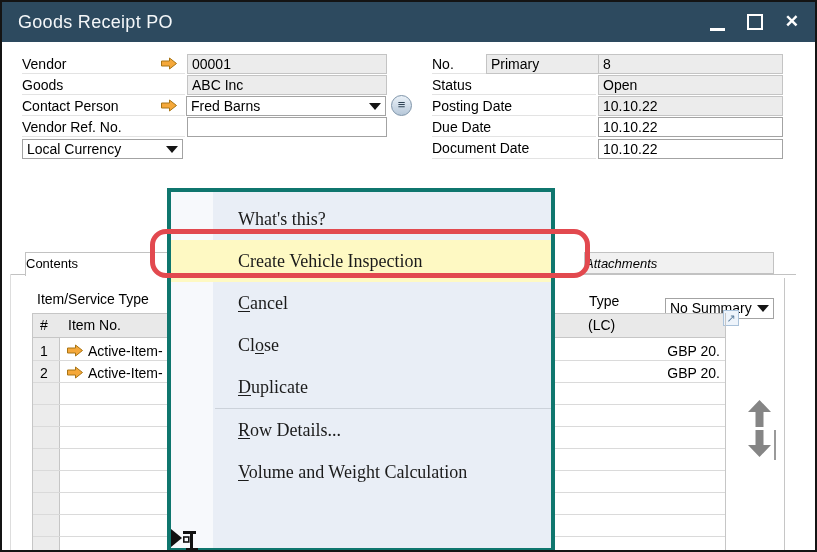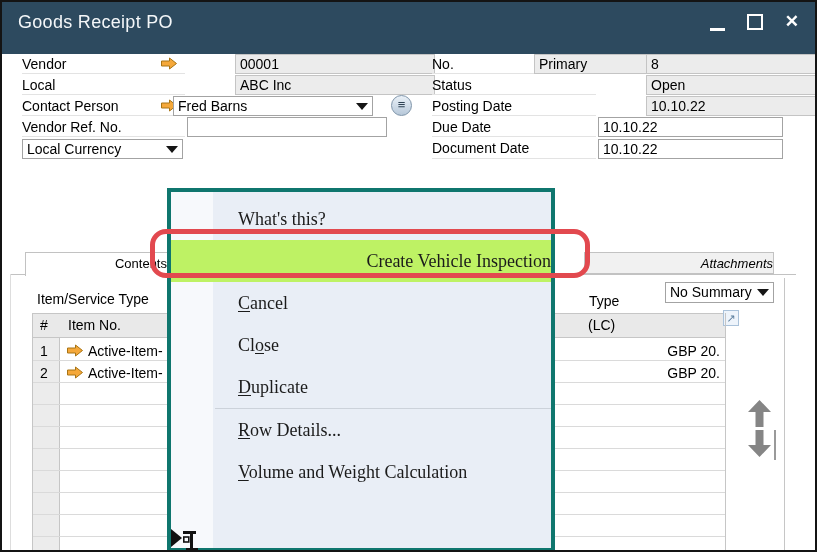--- a/index.html
+++ b/index.html
@@ -2,44 +2,44 @@
 <html><head>
 <meta charset="utf-8">
 <style>
   html,body{margin:0;padding:0;background:#888;}
   .window{
     position:relative;width:817px;height:552px;box-sizing:border-box;
     border:2px solid #141414;background:#fff;overflow:hidden;
     font-family:"Liberation Sans",sans-serif;color:#000;
   }
   
-  .titlebar{position:absolute;left:0;top:0;right:0;height:52px;background:#2d4a5f;}
+  .titlebar{position:absolute;left:0;top:0;right:0;height:40px;background:#2d4a5f;}
   .title{position:absolute;left:16px;top:0;line-height:40px;font-size:18px;color:#f4f7f9;letter-spacing:.3px;}
   .wc{position:absolute;right:16px;top:0;height:40px;display:flex;align-items:center;gap:22px;}
   .wc-min{width:15px;height:3px;background:#fff;margin-top:14px;}
   .wc-max{width:12px;height:12px;border:2px solid #fff;}
   .wc-close{color:#fff;font-size:17px;font-weight:bold;line-height:40px;}
   
   .lbl{position:absolute;font-size:14px;white-space:nowrap;}
   .hline{position:absolute;height:1px;background:#e3e3e3;}
   .fld{position:absolute;height:20px;box-sizing:border-box;font-size:14px;line-height:18px;
        padding:0 4px;border:1px solid #c4c4c4;white-space:nowrap;overflow:hidden;}
-  .fld.grey{background:#ececec;margin-left:48px;}
+  .fld.grey{background:#ececec;}
   .fld.white{background:#fff;border-color:#a3a3a3;}
   .ddtri{position:absolute;right:4px;top:6px;width:0;height:0;
          border-left:6px solid transparent;border-right:6px solid transparent;border-top:7px solid #151515;}
   .linkarrow{position:absolute;width:18px;height:13px;}
   .circlebtn{position:absolute;width:21px;height:21px;border-radius:50%;
              background:linear-gradient(#eaf1f8,#b7c8d9);border:1px solid #7e94a9;box-sizing:border-box;
              text-align:center;line-height:18px;font-size:13px;color:#2e4254;}
   
   .paneltop{position:absolute;left:8px;top:272px;width:786px;height:1px;background:#c2c2c2;}
   .panelleft{position:absolute;left:8px;top:272px;width:1px;height:278px;background:#ddd;}
   .tab{position:absolute;top:250px;height:22px;box-sizing:border-box;border:1px solid #c2c2c2;
-       font-size:13px;text-align:right;line-height:21px;}
+       font-size:13px;text-align:left;line-height:21px;}
   .tab.active{background:#fff;border-bottom:none;height:24px;z-index:2;}
   .tab.inactive{background:#f1f1f1;font-style:italic;}
   
   .thead{position:absolute;left:30px;top:311px;width:693px;height:25px;background:#e9e9e9;
          border-top:1px solid #c6c6c6;border-bottom:1px solid #c6c6c6;box-sizing:border-box;}
   .th{position:absolute;font-size:14px;top:315px;}
   .numcol{position:absolute;left:30px;top:336px;width:28px;height:214px;background:#ececec;
           border-right:1px solid #c6c6c6;box-sizing:border-box;}
   .vline{position:absolute;width:1px;background:#c6c6c6;}
   .rowline{position:absolute;left:31px;width:692px;height:1px;background:#dadada;}
@@ -49,21 +49,21 @@
              background:#eef4fb;border:1px solid #aac2da;color:#5d7f9e;font-size:11px;
              text-align:center;line-height:14px;}
   .mvarrow{position:absolute;left:746px;}
   .scrollline{position:absolute;left:772px;top:428px;width:2px;height:30px;background:#9a9a9a;}
   
   .menu{position:absolute;left:165px;top:186px;width:388px;height:364px;background:#e9eef6;
         border:4px solid #0f766e;box-sizing:border-box;z-index:5;font-family:Liberation Serif, serif;}
   .menu .gutter{position:absolute;left:0;top:0;bottom:0;width:42px;background:#f7f9fc;}
   .menu .items{position:absolute;left:0;top:6px;right:0;}
   .mi{height:42px;line-height:42px;padding-left:67px;font-size:18px;color:#1b1b1b;white-space:nowrap;}
-  .mi.hl{background:#bef264;text-align:right;}
+  .mi.hl{background:#fef9c3;}
   .mi .key{text-decoration:underline;text-underline-offset:2px;}
   .msep{height:1px;background:#ccd2da;margin-left:44px;}
   
   .annotation{position:absolute;left:148px;top:227px;width:440px;height:49px;box-sizing:border-box;
               border:5px solid #e2494f;border-radius:16px;z-index:10;pointer-events:none;}
   .cursoricon{position:absolute;left:167px;top:524px;z-index:11;}
 </style>
 </head>
 <body>
 
@@ -78,30 +78,30 @@
     </div>
   </div>
 
   <span class="lbl" style="left:20px;top:54px;">Vendor</span>
   <div class="hline" style="left:20px;top:71px;width:163px;"></div>
   <svg class="linkarrow" style="left:158px;top:55px;" viewBox="0 0 17 13">
       <path d="M1 4 h8 V1 l7 5.5 L9 12 V9 H1 Z" fill="#f5a83a" stroke="#a87414" stroke-width="1"></path>
     </svg>
   <div class="fld grey" style="left:185px;top:52px;width:200px;">00001</div>
 
-  <span class="lbl" style="left:20px;top:75px;">Local</span>
+  <span class="lbl" style="left:20px;top:75px;">Goods</span>
   <div class="hline" style="left:20px;top:92px;width:163px;"></div>
   <div class="fld grey" style="left:185px;top:73px;width:200px;">ABC Inc</div>
 
   <span class="lbl" style="left:20px;top:96px;">Contact Person</span>
   <div class="hline" style="left:20px;top:113px;width:163px;"></div>
   <svg class="linkarrow" style="left:158px;top:97px;" viewBox="0 0 17 13">
       <path d="M1 4 h8 V1 l7 5.5 L9 12 V9 H1 Z" fill="#f5a83a" stroke="#a87414" stroke-width="1"></path>
     </svg>
-  <div class="fld white" style="left:171px;top:94px;width:200px;">
+  <div class="fld white" style="left:184px;top:94px;width:200px;">
     <span>Fred Barns</span>
     <span class="ddtri"></span>
   </div>
   <div class="circlebtn" style="left:389px;top:93px;">≡</div>
 
   <span class="lbl" style="left:20px;top:117px;">Vendor Ref. No.</span>
   <div class="hline" style="left:20px;top:134px;width:163px;"></div>
   <div class="fld white" style="left:185px;top:115px;width:200px;"></div>
 
   <div class="fld white" style="left:20px;top:137px;width:161px;">
@@ -130,21 +130,21 @@
   <div class="hline" style="left:430px;top:156px;width:164px;"></div>
   <div class="fld white" style="left:596px;top:137px;width:185px;">10.10.22</div>
 
   <div class="paneltop"></div>
   <div class="panelleft"></div>
   <div class="tab active" style="left:23px;width:143px;">Contents</div>
   <div class="tab inactive" style="left:582px;width:190px;">Attachments</div>
 
   <span class="lbl" style="left:35px;top:289px;">Item/Service Type</span>
   <span class="lbl" style="left:587px;top:291px;">Type</span>
-  <div class="fld white" style="left:663px;top:280px;width:109px;height:21px;">
+  <div class="fld white" style="left:663px;top:296px;width:109px;height:21px;">
     <span>No Summary</span>
     <span class="ddtri"></span>
   </div>
 
   <div class="thead"></div>
   <span class="th" style="left:38px;">#</span>
   <span class="th" style="left:66px;">Item No.</span>
   <span class="th" style="left:586px;">(LC)</span>
   <div class="expandbox">↗</div>
 

